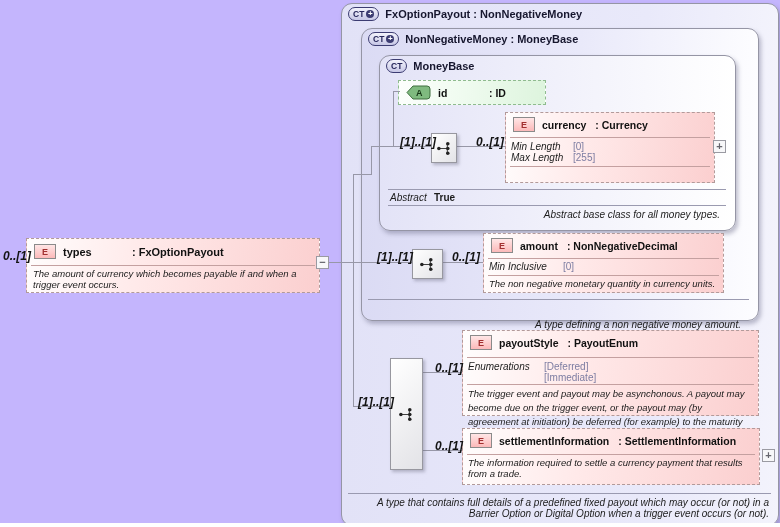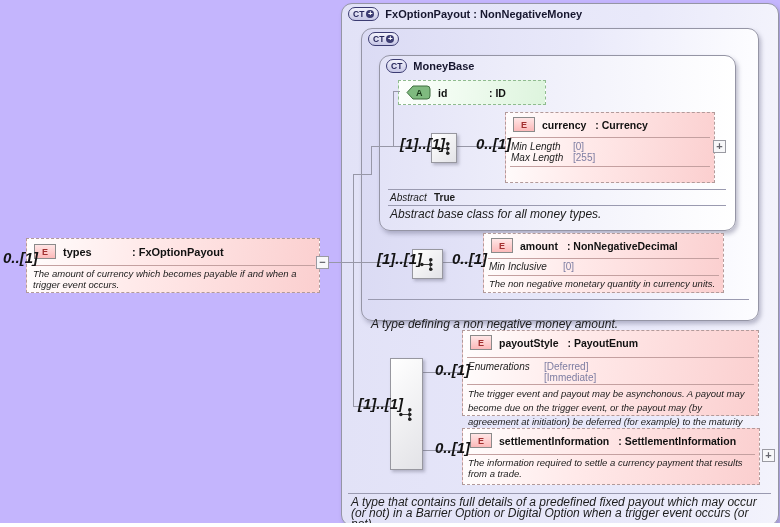--- a/index.html
+++ b/index.html
@@ -32,26 +32,26 @@
            color:#a23030;font-size:9px;font-weight:bold;flex:0 0 auto;}
   .name-lg{display:inline-block;min-width:62px;}
   .name-id{display:inline-block;min-width:44px;}
   .name-md{margin-right:2px;}
   .bsep{position:absolute;left:4px;right:4px;height:1px;background:#c4a0a0;}
   .csep{position:absolute;height:1px;background:#9a9ab0;}
   .facet{position:absolute;display:flex;font-size:10px;color:#1c1c1c;line-height:11px;}
   .fname{font-style:italic;}
   .fval{color:#7d7da2;}
   .ann{position:absolute;font-size:9.5px;font-style:italic;color:#1c1c1c;line-height:11px;}
-  .cann{position:absolute;font-size:12px;font-style:italic;color:#1c1c1c;line-height:11px;}
+  .cann{position:absolute;font-size:10px;font-style:italic;color:#1c1c1c;line-height:11px;text-align:right;}
   
   .hline,.vline{position:absolute;background:#9797a7;}
   .hline{height:1px;}
   .vline{width:1px;}
-  .card{position:absolute;font-size:15px;font-weight:bold;font-style:italic;color:#141414;
+  .card{position:absolute;font-size:12px;font-weight:bold;font-style:italic;color:#141414;
         white-space:nowrap;}
   .comp{position:absolute;border:1px solid #97979f;display:flex;align-items:center;
         justify-content:center;background:linear-gradient(135deg,#ffffff,#e3e3e7);
         box-shadow:2px 2px 3px rgba(100,100,120,.4);}
   .toggle{position:absolute;width:13px;height:13px;border:1px solid #9a9aa2;background:#f7f7f9;
           color:#66666e;font-size:11px;line-height:11px;text-align:center;font-weight:bold;
           box-sizing:border-box;}
 </style>
 </head>
 <body>
@@ -68,20 +68,21 @@
   </div>
   <div class="csep" style="left:348px;top:493px;width:423px;"></div>
   <div class="cann" style="left:351px;top:497px;width:418px;">A type that contains full details of a predefined fixed payout which may occur (or not) in a Barrier Option or Digital Option when a trigger event occurs (or not).</div>
 
   <div class="container cont-mid" style="left:361px;top:28px;width:396px;height:291px;"></div>
   <div class="hdr" style="left:368px;top:32px;">
     <span class="ct-badge">
       <span>CT</span>
       <span class="ct-plus">+</span>
     </span>
+    <span>NonNegativeMoney : MoneyBase</span>
   </div>
   <div class="csep" style="left:368px;top:299px;width:381px;"></div>
   <div class="cann" style="left:371px;top:319px;width:370px;">A type defining a non negative money amount.</div>
 
   <div class="container cont-inner" style="left:379px;top:55px;width:355px;height:174px;"></div>
   <div class="hdr" style="left:386px;top:59px;">
     <span class="ct-badge">
       <span>CT</span>
     </span>
     <span>MoneyBase</span>

